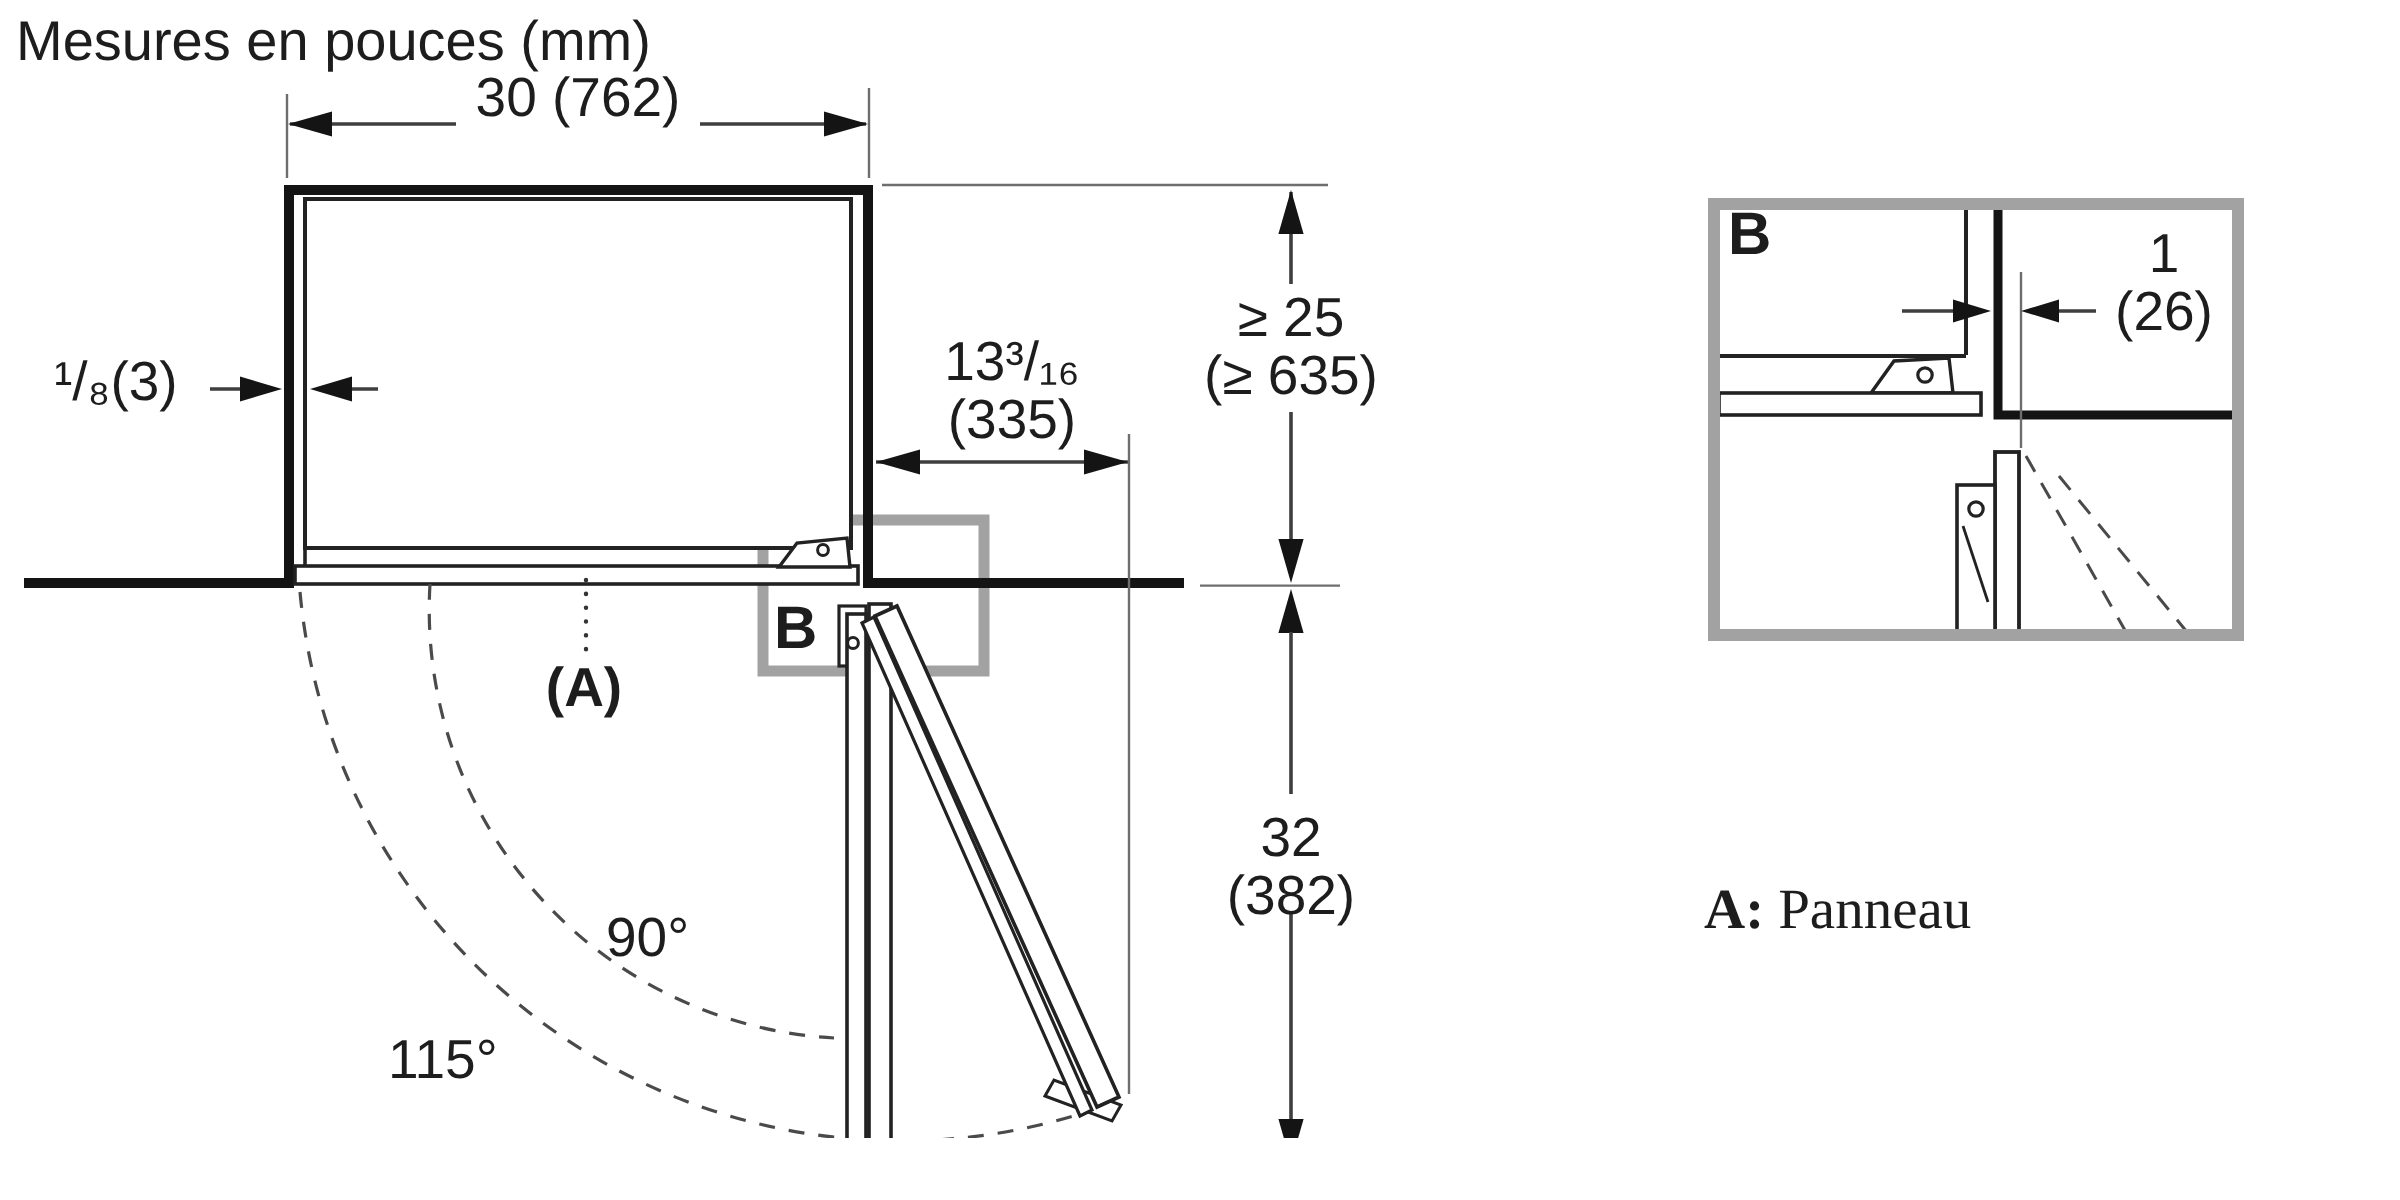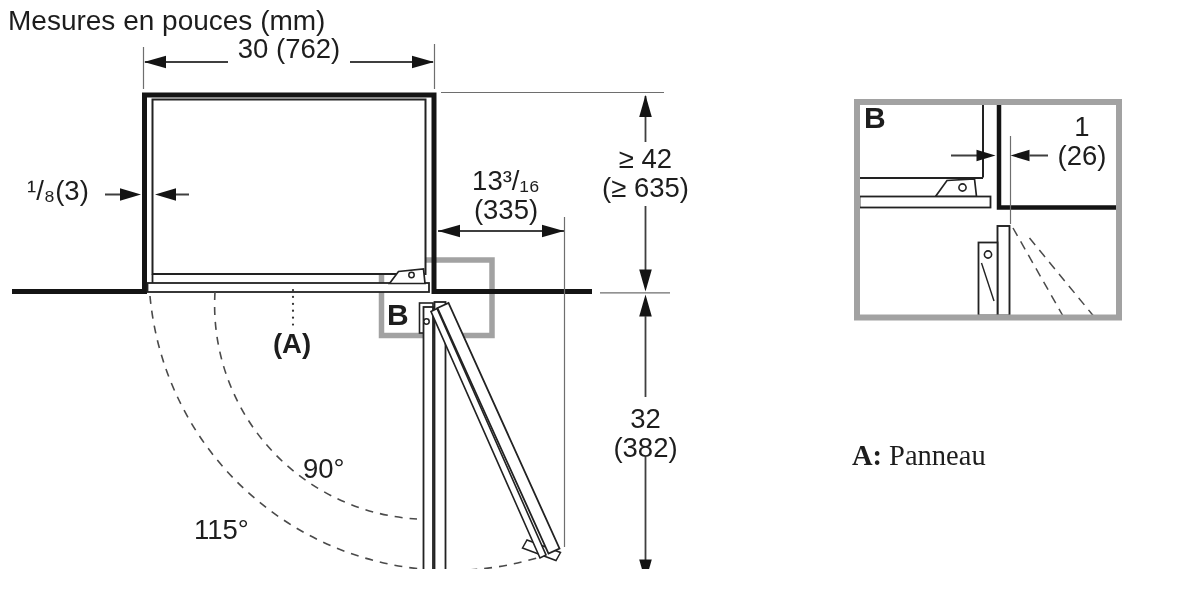--- a/index.html
+++ b/index.html
@@ -116,21 +116,21 @@
   <div class="lbl ctr" style="left:189px;top:34px;width:200px;">30 (762)</div>
 
   <div class="lbl" style="left:27px;top:176px;">¹/₈(3)</div>
 
   <div class="lbl ctr" style="left:426px;top:166px;width:160px;">
     <div>13³/₁₆</div>
     <div>(335)</div>
   </div>
 
   <div class="lbl ctr" style="left:565px;top:144px;width:161px;">
-    <div>≥ 42</div>
+    <div>≥ 25</div>
     <div>(≥ 635)</div>
   </div>
 
   <div class="lbl ctr" style="left:212px;top:329px;width:160px;">
     <div class="b">(A)</div>
   </div>
 
   <div class="lbl" style="left:303px;top:454px;">90°</div>
   <div class="lbl" style="left:194px;top:515px;">115°</div>
 

